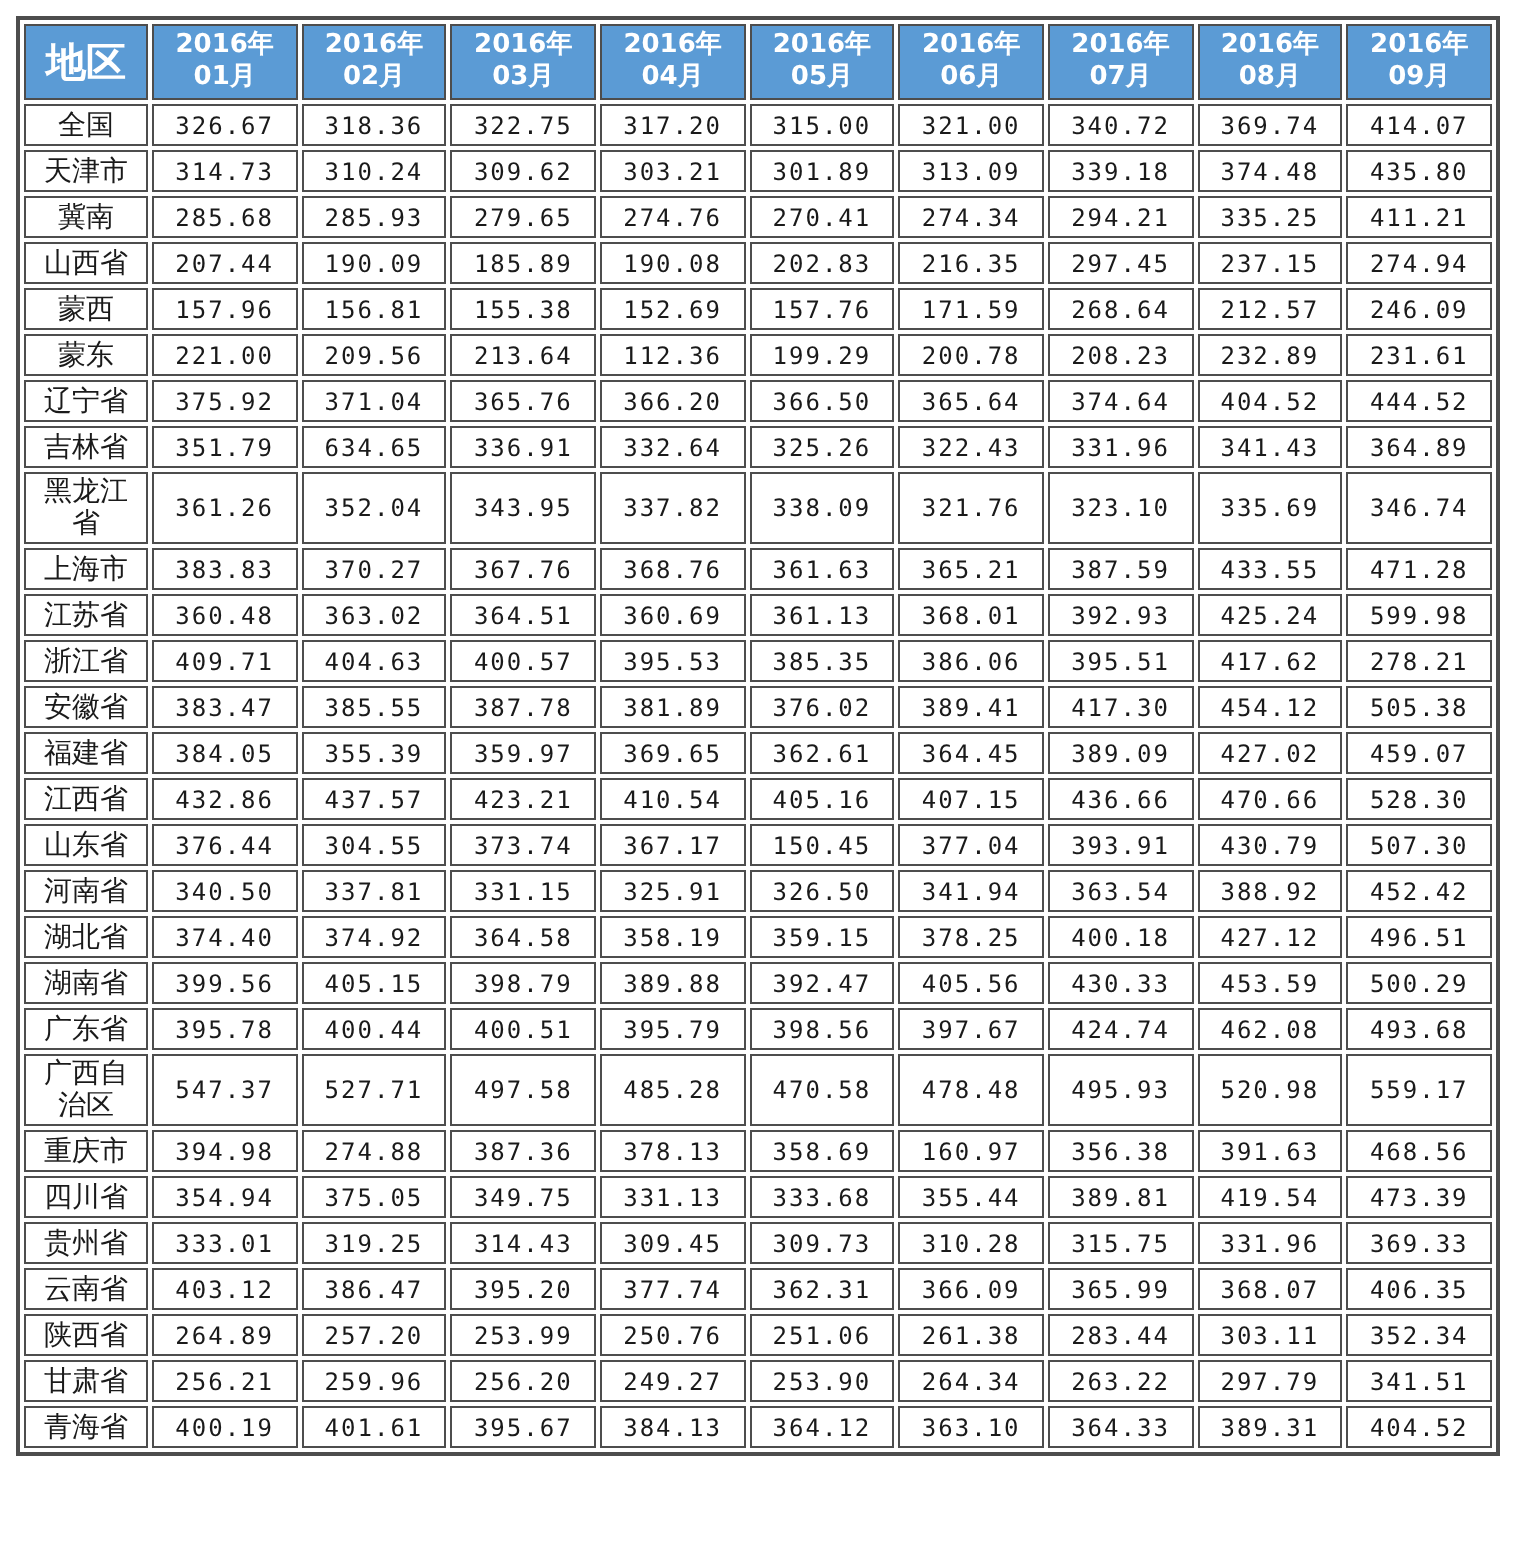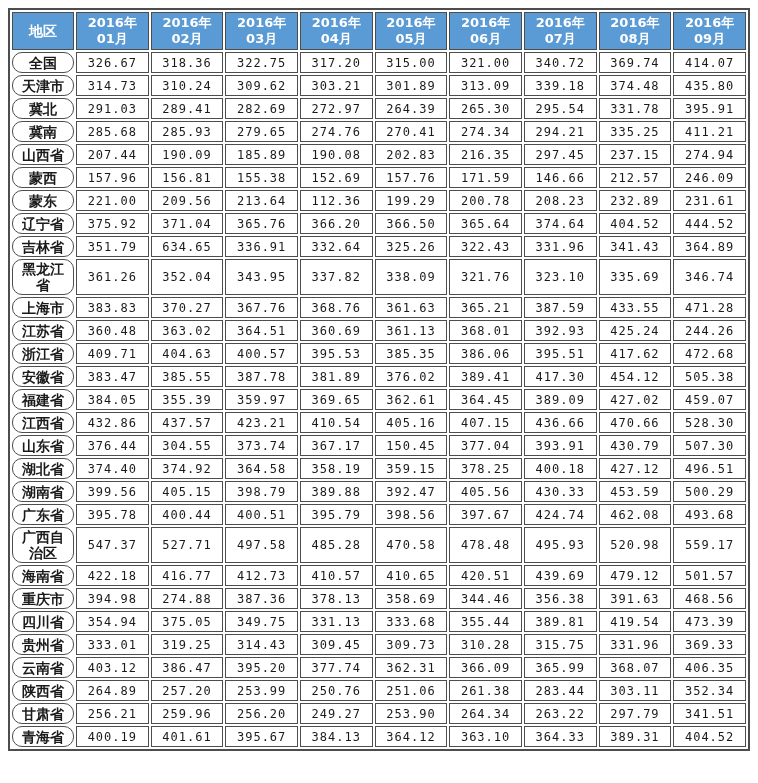--- a/index.html
+++ b/index.html
@@ -26,36 +26,35 @@
     color:var(--header-text);
     font-weight:bold;
     font-size:13px;
     line-height:16px;
     white-space:pre-line;
     border:1px solid var(--cell-border);
     padding:2px 0;
     text-align:center;
     vertical-align:middle;
   }
-  th.region-h{width:60px;font-size:14px;margin-left:18px;}
+  th.region-h{width:60px;font-size:20px;margin-left:18px;}
   td{
     border:1px solid var(--cell-border);
     background:#FFFFFF;
     text-align:center;
     vertical-align:middle;
     padding:1px 1px;
     height:17px;
     color:var(--text-color);
   }
   td.region-cell{
     font-size:14px;
     line-height:16px;
     white-space:pre-line;
-    font-weight:700;
-    border-radius:10px;
+    font-weight:400;
   }
   td.value-cell{
     font-family:"DejaVu Sans Mono",monospace;
     font-size:12px;
     letter-spacing:1px;
   }
 </style>
 </head>
 <body>
 
@@ -104,32 +103,20 @@
         <td class="value-cell">310.24</td>
         <td class="value-cell">309.62</td>
         <td class="value-cell">303.21</td>
         <td class="value-cell">301.89</td>
         <td class="value-cell">313.09</td>
         <td class="value-cell">339.18</td>
         <td class="value-cell">374.48</td>
         <td class="value-cell">435.80</td>
       </tr>
       <tr>
-        <td class="region-cell">冀北</td>
-        <td class="value-cell">291.03</td>
-        <td class="value-cell">289.41</td>
-        <td class="value-cell">282.69</td>
-        <td class="value-cell">272.97</td>
-        <td class="value-cell">264.39</td>
-        <td class="value-cell">265.30</td>
-        <td class="value-cell">295.54</td>
-        <td class="value-cell">331.78</td>
-        <td class="value-cell">395.91</td>
-      </tr>
-      <tr>
         <td class="region-cell">冀南</td>
         <td class="value-cell">285.68</td>
         <td class="value-cell">285.93</td>
         <td class="value-cell">279.65</td>
         <td class="value-cell">274.76</td>
         <td class="value-cell">270.41</td>
         <td class="value-cell">274.34</td>
         <td class="value-cell">294.21</td>
         <td class="value-cell">335.25</td>
         <td class="value-cell">411.21</td>
@@ -147,21 +134,21 @@
         <td class="value-cell">274.94</td>
       </tr>
       <tr>
         <td class="region-cell">蒙西</td>
         <td class="value-cell">157.96</td>
         <td class="value-cell">156.81</td>
         <td class="value-cell">155.38</td>
         <td class="value-cell">152.69</td>
         <td class="value-cell">157.76</td>
         <td class="value-cell">171.59</td>
-        <td class="value-cell">146.66</td>
+        <td class="value-cell">268.64</td>
         <td class="value-cell">212.57</td>
         <td class="value-cell">246.09</td>
       </tr>
       <tr>
         <td class="region-cell">蒙东</td>
         <td class="value-cell">221.00</td>
         <td class="value-cell">209.56</td>
         <td class="value-cell">213.64</td>
         <td class="value-cell">112.36</td>
         <td class="value-cell">199.29</td>
@@ -222,33 +209,33 @@
       <tr>
         <td class="region-cell">江苏省</td>
         <td class="value-cell">360.48</td>
         <td class="value-cell">363.02</td>
         <td class="value-cell">364.51</td>
         <td class="value-cell">360.69</td>
         <td class="value-cell">361.13</td>
         <td class="value-cell">368.01</td>
         <td class="value-cell">392.93</td>
         <td class="value-cell">425.24</td>
-        <td class="value-cell">244.26</td>
+        <td class="value-cell">599.98</td>
       </tr>
       <tr>
         <td class="region-cell">浙江省</td>
         <td class="value-cell">409.71</td>
         <td class="value-cell">404.63</td>
         <td class="value-cell">400.57</td>
         <td class="value-cell">395.53</td>
         <td class="value-cell">385.35</td>
         <td class="value-cell">386.06</td>
         <td class="value-cell">395.51</td>
         <td class="value-cell">417.62</td>
-        <td class="value-cell">472.68</td>
+        <td class="value-cell">278.21</td>
       </tr>
       <tr>
         <td class="region-cell">安徽省</td>
         <td class="value-cell">383.47</td>
         <td class="value-cell">385.55</td>
         <td class="value-cell">387.78</td>
         <td class="value-cell">381.89</td>
         <td class="value-cell">376.02</td>
         <td class="value-cell">389.41</td>
         <td class="value-cell">417.30</td>
@@ -283,20 +270,32 @@
         <td class="region-cell">山东省</td>
         <td class="value-cell">376.44</td>
         <td class="value-cell">304.55</td>
         <td class="value-cell">373.74</td>
         <td class="value-cell">367.17</td>
         <td class="value-cell">150.45</td>
         <td class="value-cell">377.04</td>
         <td class="value-cell">393.91</td>
         <td class="value-cell">430.79</td>
         <td class="value-cell">507.30</td>
+      </tr>
+      <tr>
+        <td class="region-cell">河南省</td>
+        <td class="value-cell">340.50</td>
+        <td class="value-cell">337.81</td>
+        <td class="value-cell">331.15</td>
+        <td class="value-cell">325.91</td>
+        <td class="value-cell">326.50</td>
+        <td class="value-cell">341.94</td>
+        <td class="value-cell">363.54</td>
+        <td class="value-cell">388.92</td>
+        <td class="value-cell">452.42</td>
       </tr>
       <tr>
         <td class="region-cell">湖北省</td>
         <td class="value-cell">374.40</td>
         <td class="value-cell">374.92</td>
         <td class="value-cell">364.58</td>
         <td class="value-cell">358.19</td>
         <td class="value-cell">359.15</td>
         <td class="value-cell">378.25</td>
         <td class="value-cell">400.18</td>
@@ -334,39 +333,27 @@
         <td class="value-cell">527.71</td>
         <td class="value-cell">497.58</td>
         <td class="value-cell">485.28</td>
         <td class="value-cell">470.58</td>
         <td class="value-cell">478.48</td>
         <td class="value-cell">495.93</td>
         <td class="value-cell">520.98</td>
         <td class="value-cell">559.17</td>
       </tr>
       <tr>
-        <td class="region-cell">海南省</td>
-        <td class="value-cell">422.18</td>
-        <td class="value-cell">416.77</td>
-        <td class="value-cell">412.73</td>
-        <td class="value-cell">410.57</td>
-        <td class="value-cell">410.65</td>
-        <td class="value-cell">420.51</td>
-        <td class="value-cell">439.69</td>
-        <td class="value-cell">479.12</td>
-        <td class="value-cell">501.57</td>
-      </tr>
-      <tr>
         <td class="region-cell">重庆市</td>
         <td class="value-cell">394.98</td>
         <td class="value-cell">274.88</td>
         <td class="value-cell">387.36</td>
         <td class="value-cell">378.13</td>
         <td class="value-cell">358.69</td>
-        <td class="value-cell">344.46</td>
+        <td class="value-cell">160.97</td>
         <td class="value-cell">356.38</td>
         <td class="value-cell">391.63</td>
         <td class="value-cell">468.56</td>
       </tr>
       <tr>
         <td class="region-cell">四川省</td>
         <td class="value-cell">354.94</td>
         <td class="value-cell">375.05</td>
         <td class="value-cell">349.75</td>
         <td class="value-cell">331.13</td>

